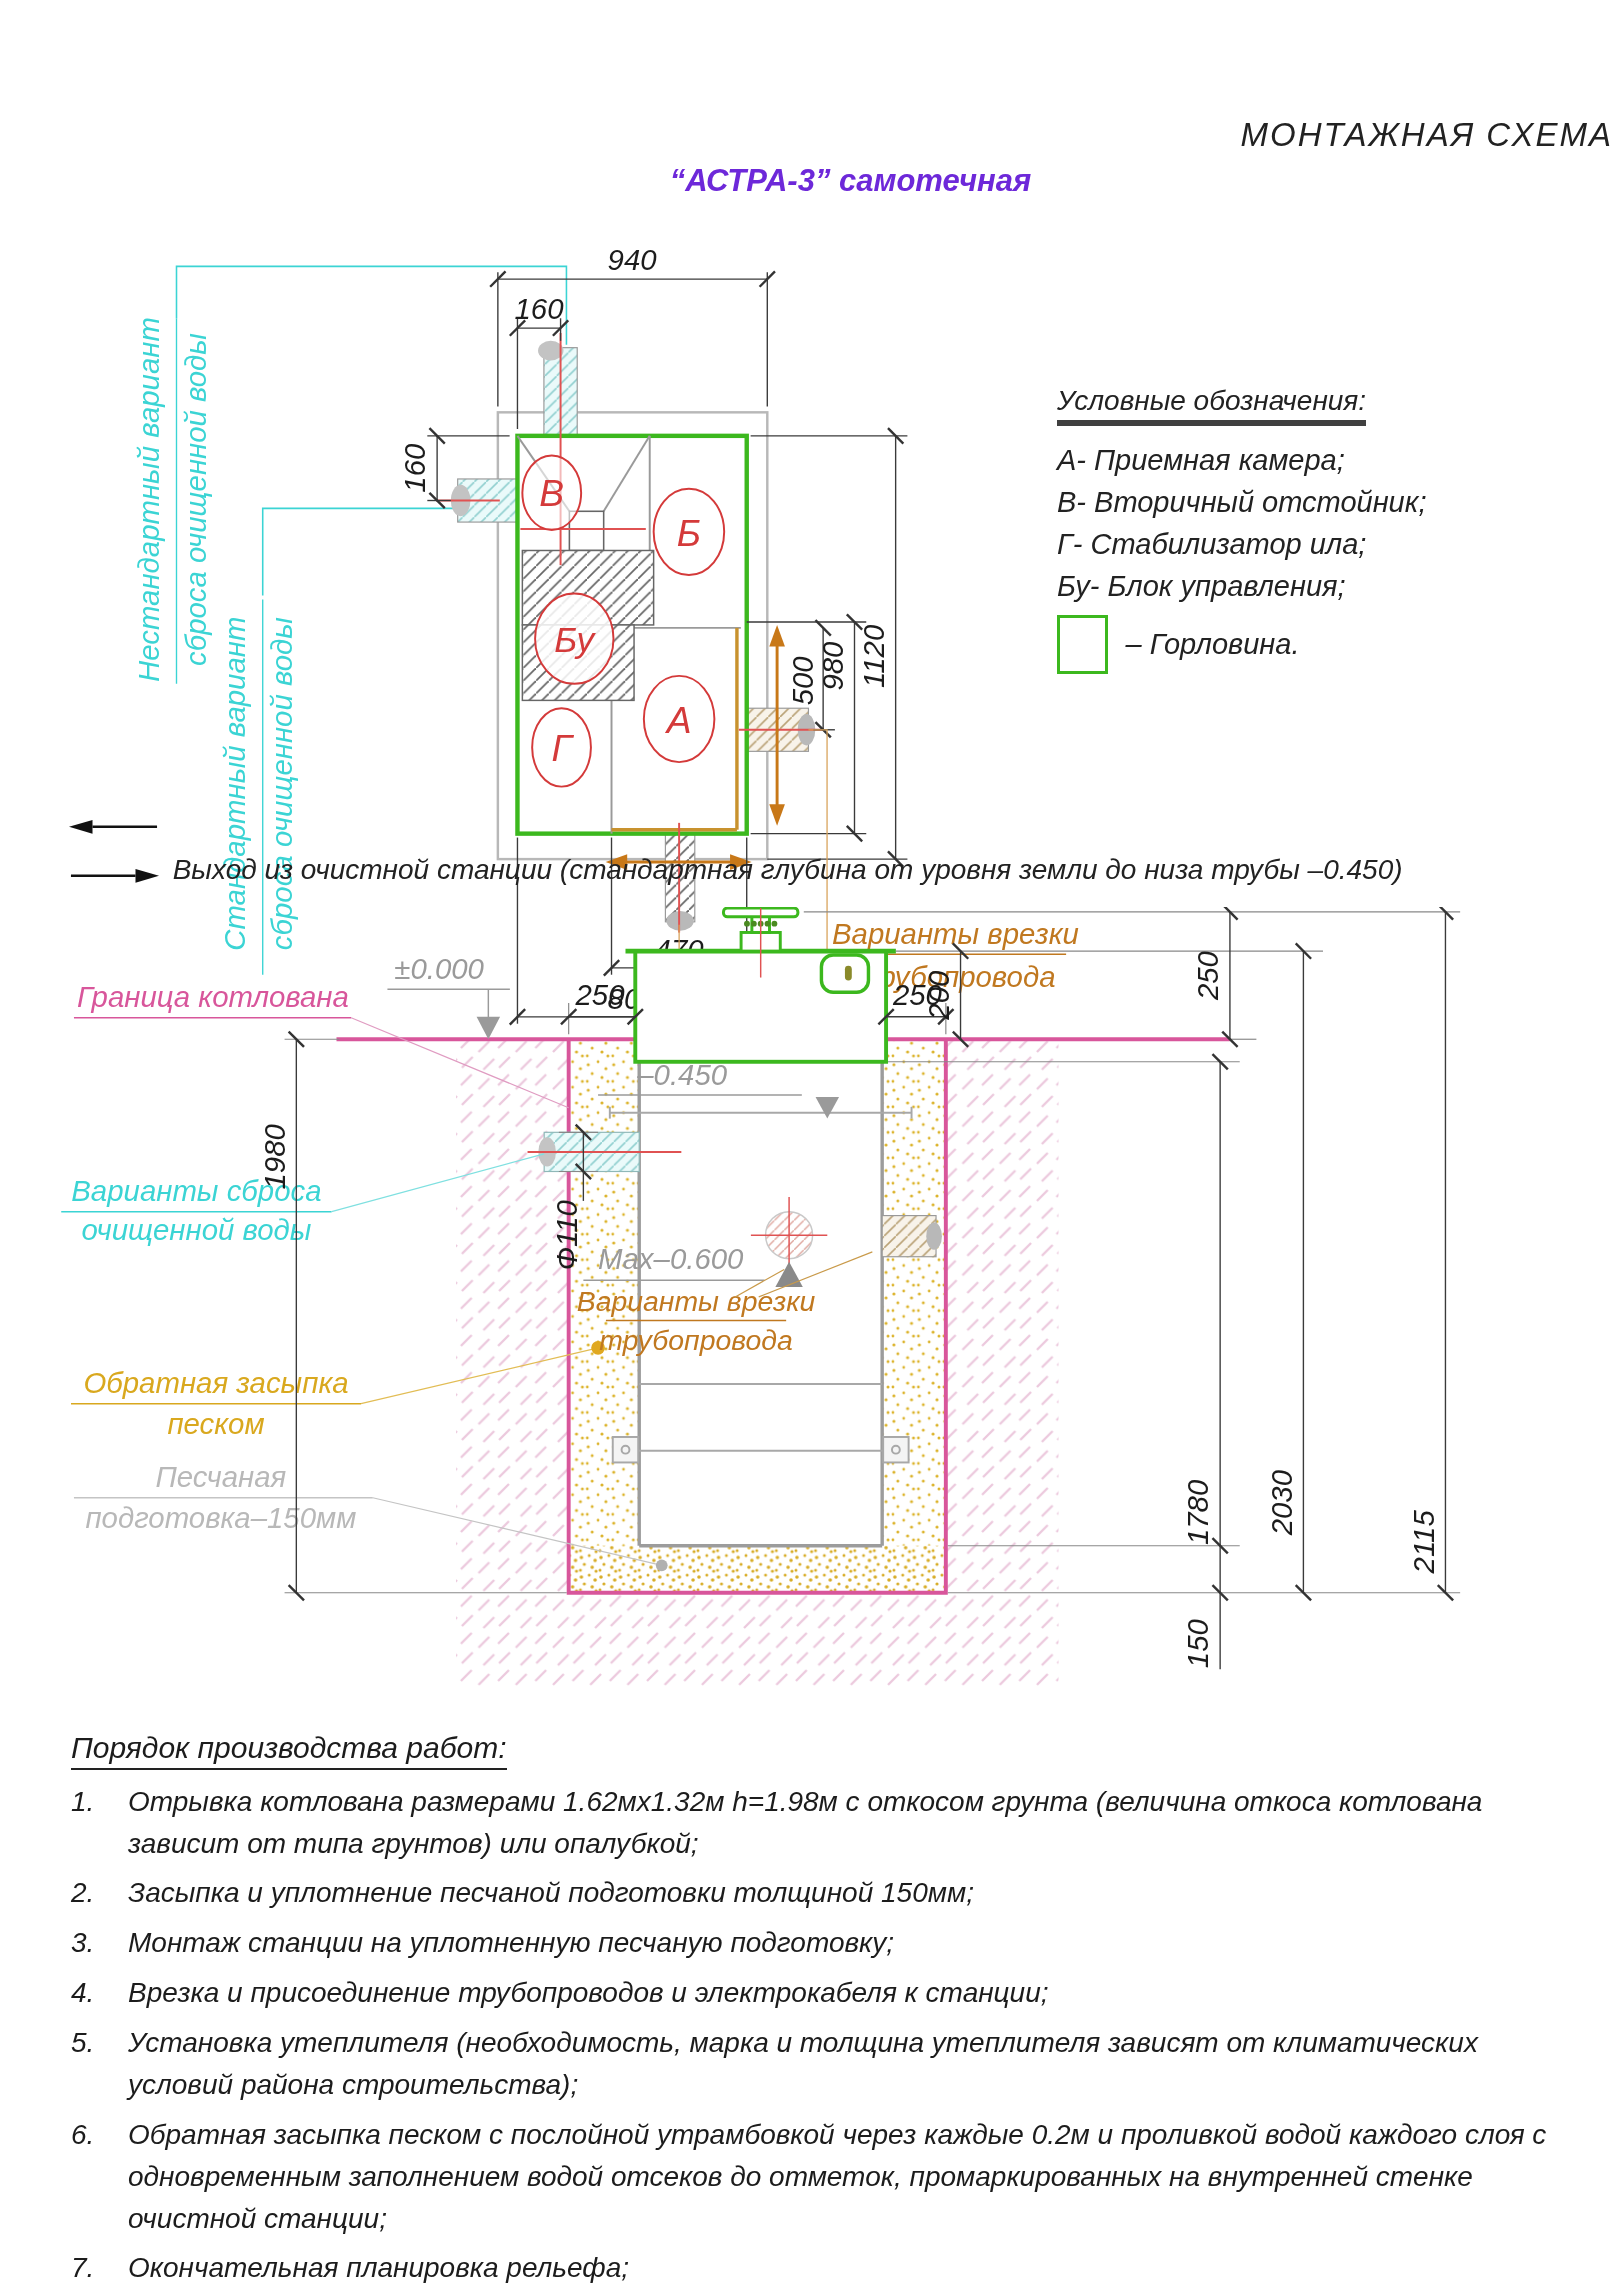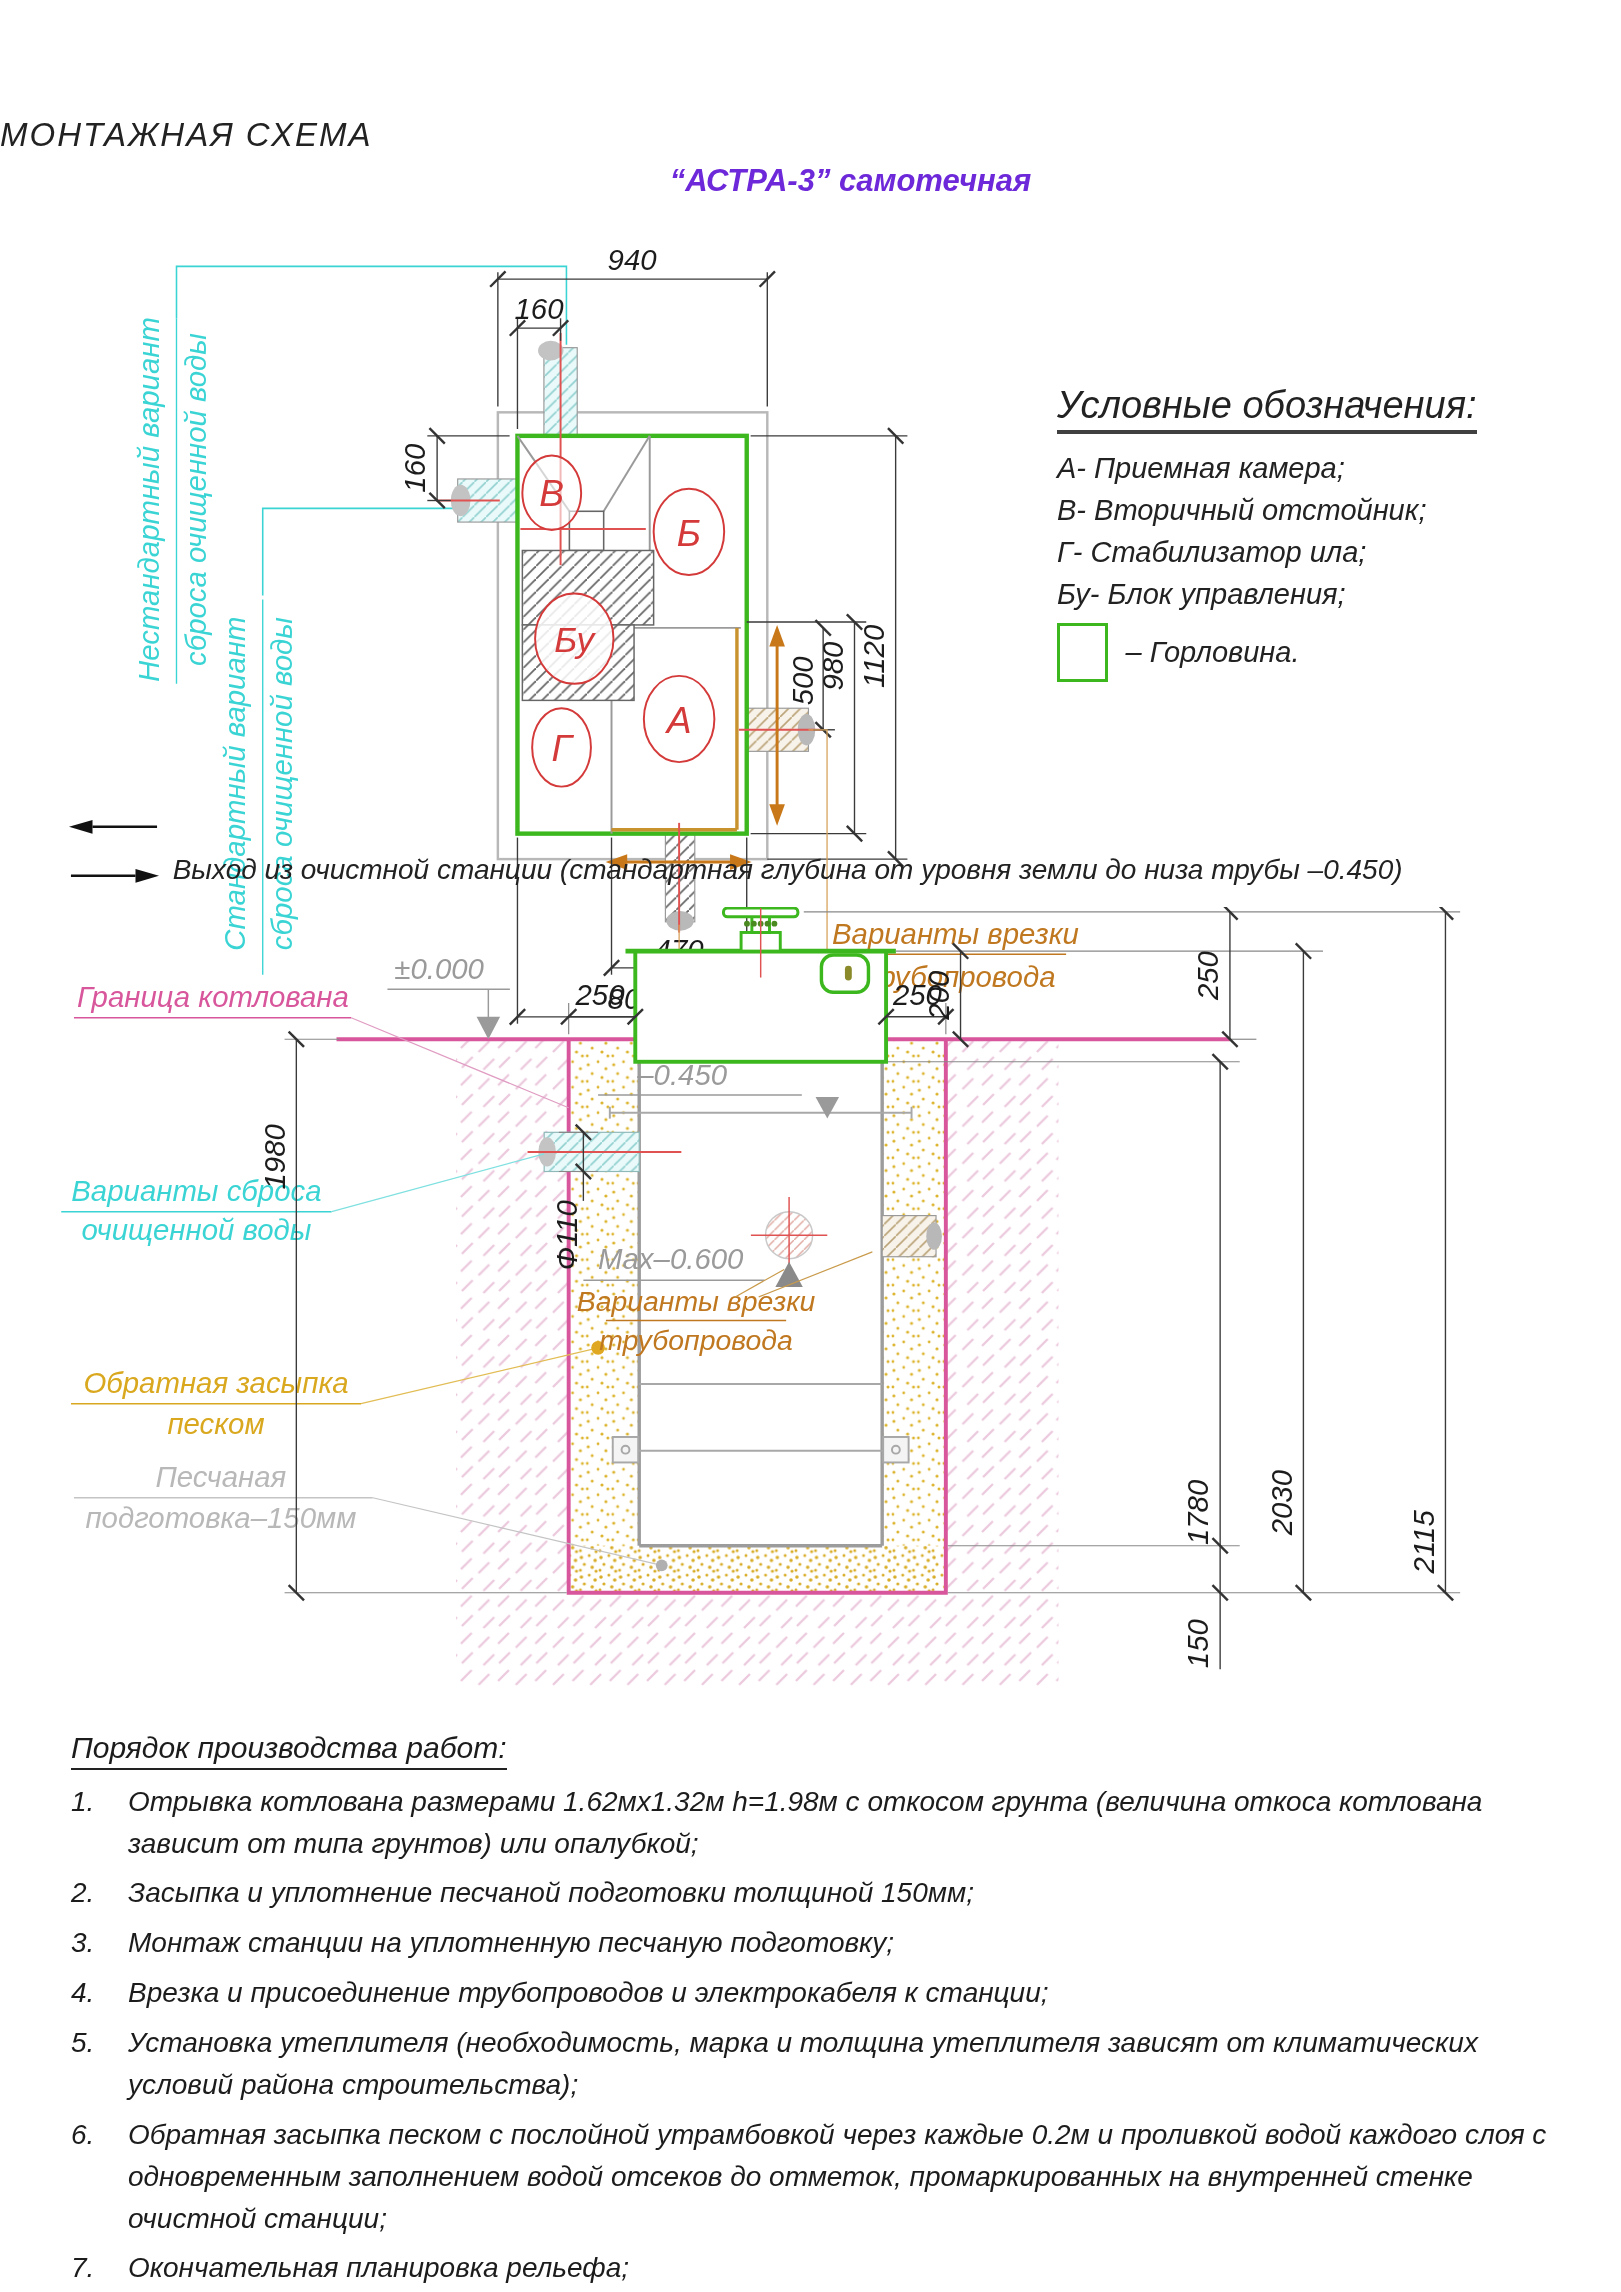--- a/index.html
+++ b/index.html
@@ -1,23 +1,23 @@
 <!DOCTYPE html>
 <html><head>
 <meta charset="utf-8">
 <style>
   html,body{margin:0;padding:0;background:#fff;}
   #page{position:relative;width:1621px;height:2293px;background:#fff;overflow:hidden;
         font-family:"Liberation Sans",sans-serif;font-style:italic;color:#1c1c1c;}
   .abs{position:absolute;}
-  #title{left:0;top:116px;width:1613px;text-align:left;font-size:33px;letter-spacing:2px;color:#222;}
+  #title{left:0;top:116px;width:1613px;text-align:right;font-size:33px;letter-spacing:2px;color:#222;}
   #subtitle{left:0;top:163px;width:1621px;text-align:center;font-size:31px;font-weight:bold;color:#6d28d9;padding-left:40px;}
   
   #legend{left:1057px;top:384px;width:510px;font-size:29px;color:#222;}
-  #legend .lg-head{font-size:38px;border-bottom:4px solid #404040;display:inline-block;padding-bottom:2.9px;margin-bottom:9.8px;}
+  #legend .lg-head{font-size:28px;border-bottom:6px solid #404040;display:inline-block;padding-bottom:2.9px;margin-bottom:9.8px;}
   .lg-row{margin-top:8.8px;white-space:nowrap;}
   .lg-row-neck{display:flex;align-items:center;gap:17.6px;margin-top:11.8px;}
   .neck-box{width:45px;height:53px;border:3.9px solid #3CB81E;flex:0 0 auto;}
   
   .note{left:69px;height:33px;display:flex;align-items:center;gap:13.7px;font-size:28px;color:#222;white-space:nowrap;}
   
   #proc{left:71px;top:1731px;width:1500px;font-size:28px;color:#1c1c1c;}
   #proc .proc-head{font-size:30px;border-bottom:2px solid #222;display:inline-block;padding-bottom:2.9px;margin-bottom:3px;}
   .proc-row{display:flex;margin-top:7.8px;line-height:1.5;}
   .proc-row .num{flex:0 0 57px;}

